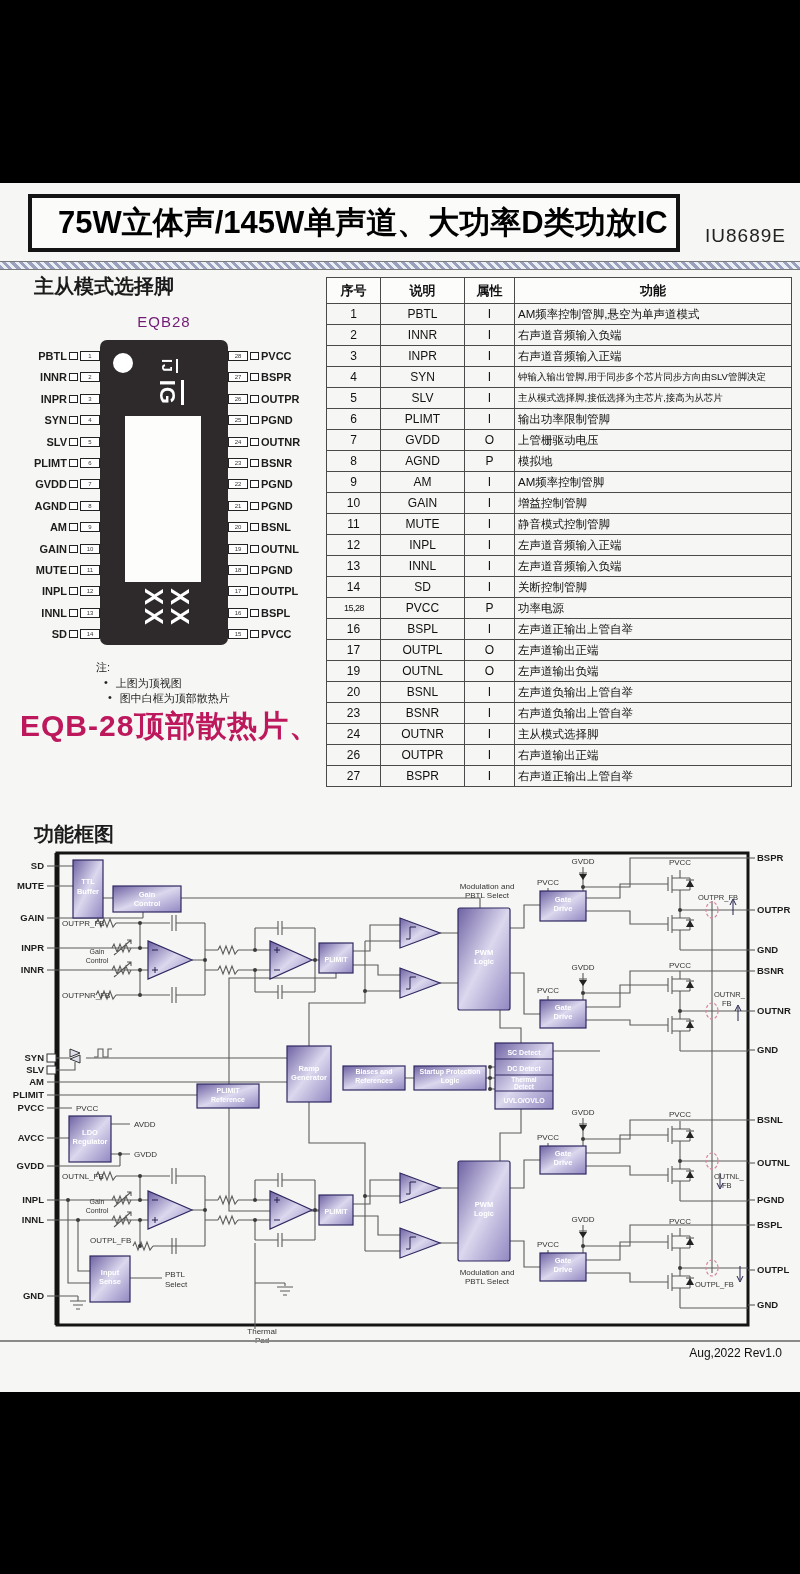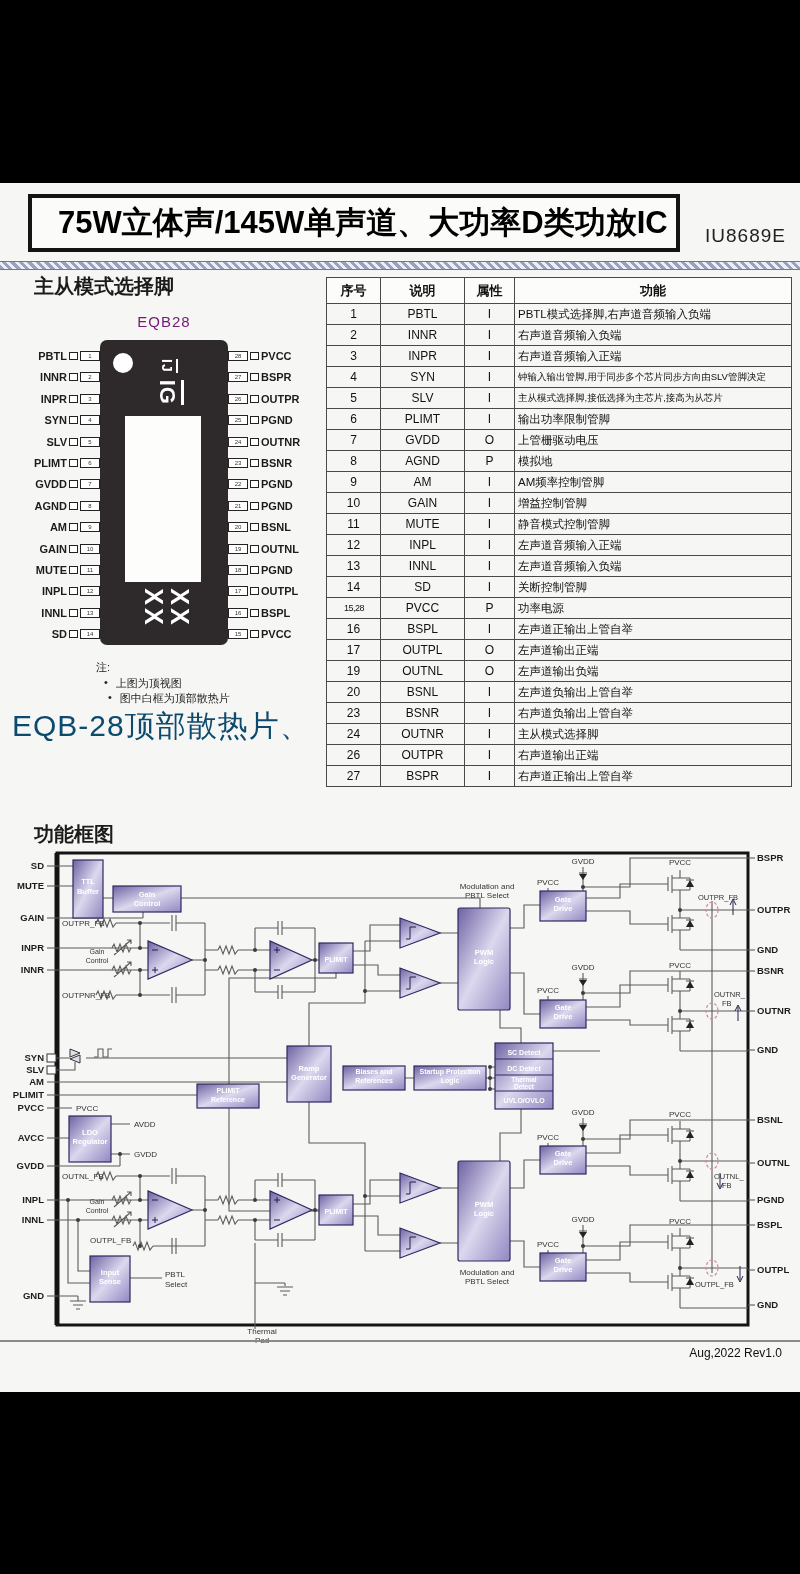--- a/index.html
+++ b/index.html
@@ -41,21 +41,21 @@
   .pin-row .lbl{font-size:11px;font-weight:bold;color:#1c1c1c;}
   .stub-sq{width:9px;height:8px;border:1px solid #222;background:#fff;margin:0 2px;box-sizing:border-box;}
   .stub-num{width:20px;height:10px;border:1px solid #222;background:#fff;font-size:6px;line-height:8px;
             text-align:center;color:#333;box-sizing:border-box;}
   .pin-left{left:0;width:100px;justify-content:flex-end;}
   .pin-right{left:228px;width:130px;justify-content:flex-start;}
   
   .note{position:absolute;left:96px;font-size:11px;color:#222;}
   .note-b{display:flex;gap:8px;}
   .note-b::before{content:"•";font-size:11px;color:#222;}
-  .big{position:absolute;left:12px;font-size:30px;font-weight:400;color:#0c4a6e;letter-spacing:1px;}
+  .big{position:absolute;left:20px;font-size:30px;font-weight:700;color:#be185d;letter-spacing:1px;}
   
   .diag{position:absolute;left:0;top:660px;width:800px;height:500px;}
   svg text{font-family:"Liberation Sans",sans-serif;}
   .w{stroke:#5b5b5b;stroke-width:1.1;fill:none;}
   .bdr{stroke:#141414;stroke-width:3;fill:none;}
   .blk{fill:url(#pg);stroke:#2e2960;stroke-width:1.2;}
   .mk{stroke:#23204d;stroke-width:1;fill:none;}
   .bt{fill:#fff;font-size:7.5px;font-weight:bold;text-anchor:middle;}
   .bt7{font-size:7px;}
   .bt65{font-size:6.5px;}
@@ -96,21 +96,21 @@
         <th>说明</th>
         <th>属性</th>
         <th>功能</th>
       </tr>
     </thead>
     <tbody id="pt-body">
         <tr>
           <td>1</td>
           <td>PBTL</td>
           <td>I</td>
-          <td>PBTL模式选择脚,右声道音频输入负端</td>
+          <td>AM频率控制管脚,悬空为单声道模式</td>
         </tr>
         <tr>
           <td>2</td>
           <td>INNR</td>
           <td>I</td>
           <td>右声道音频输入负端</td>
         </tr>
         <tr>
           <td>3</td>
           <td>INPR</td>

